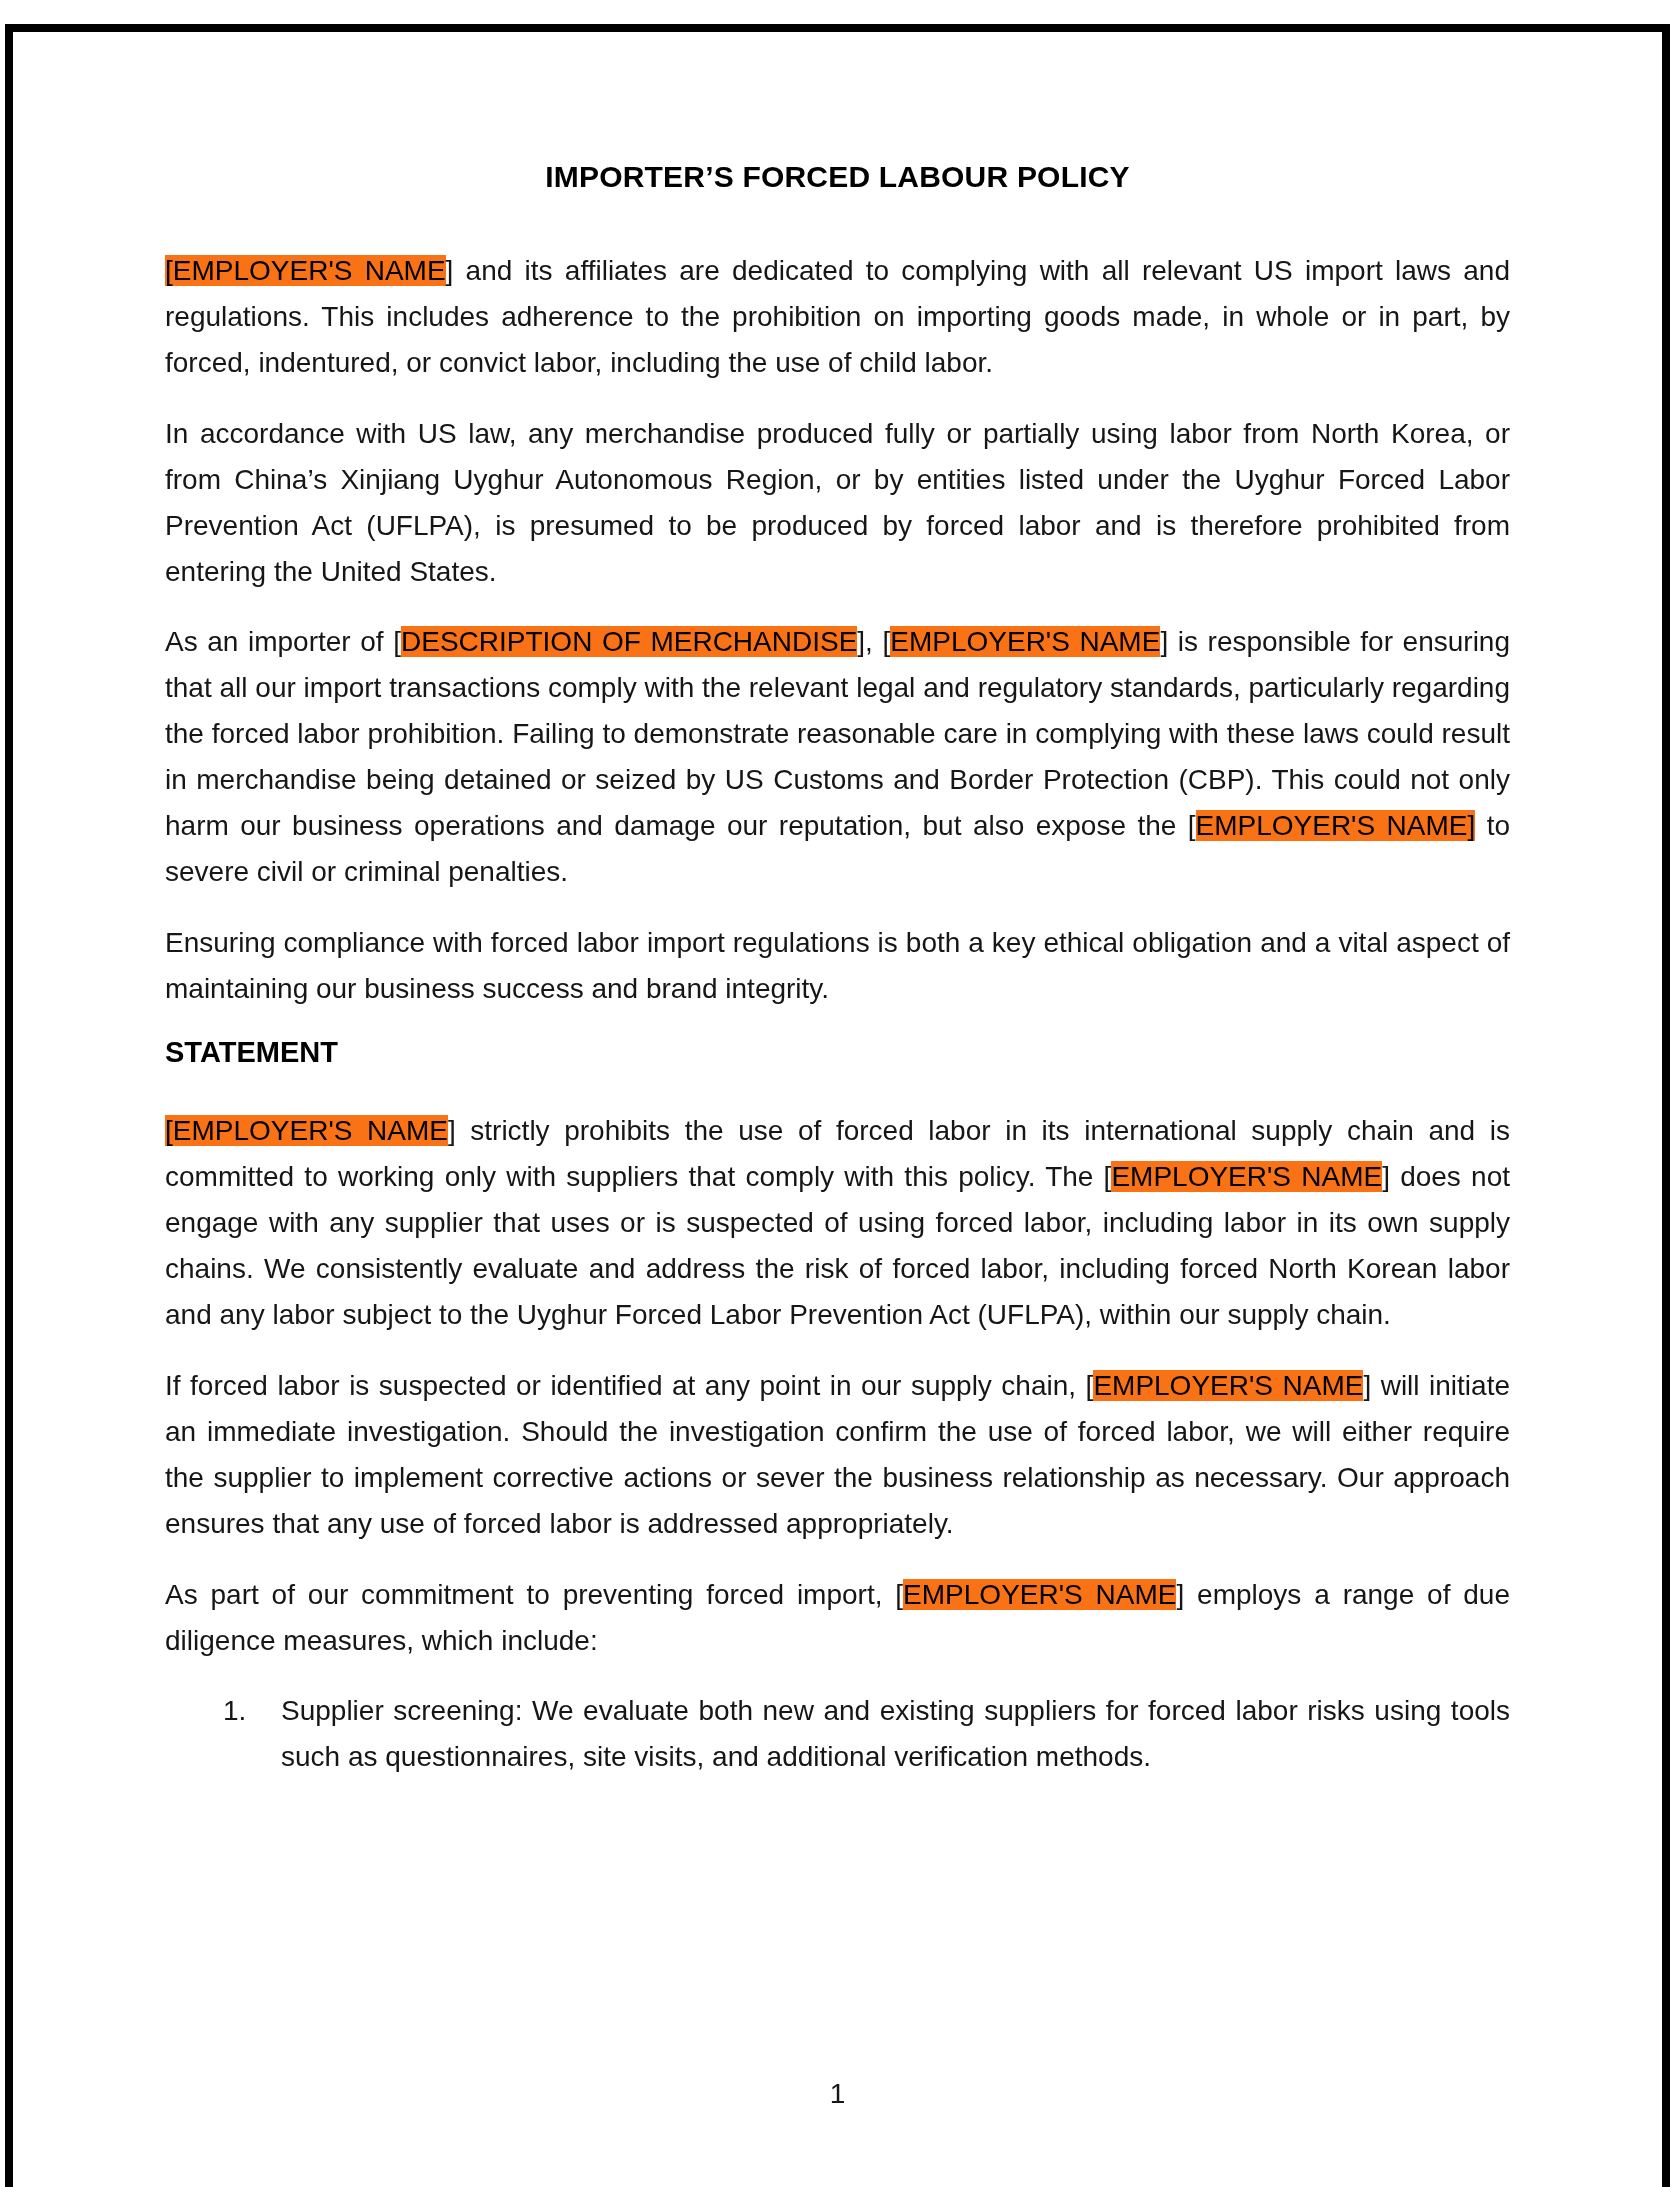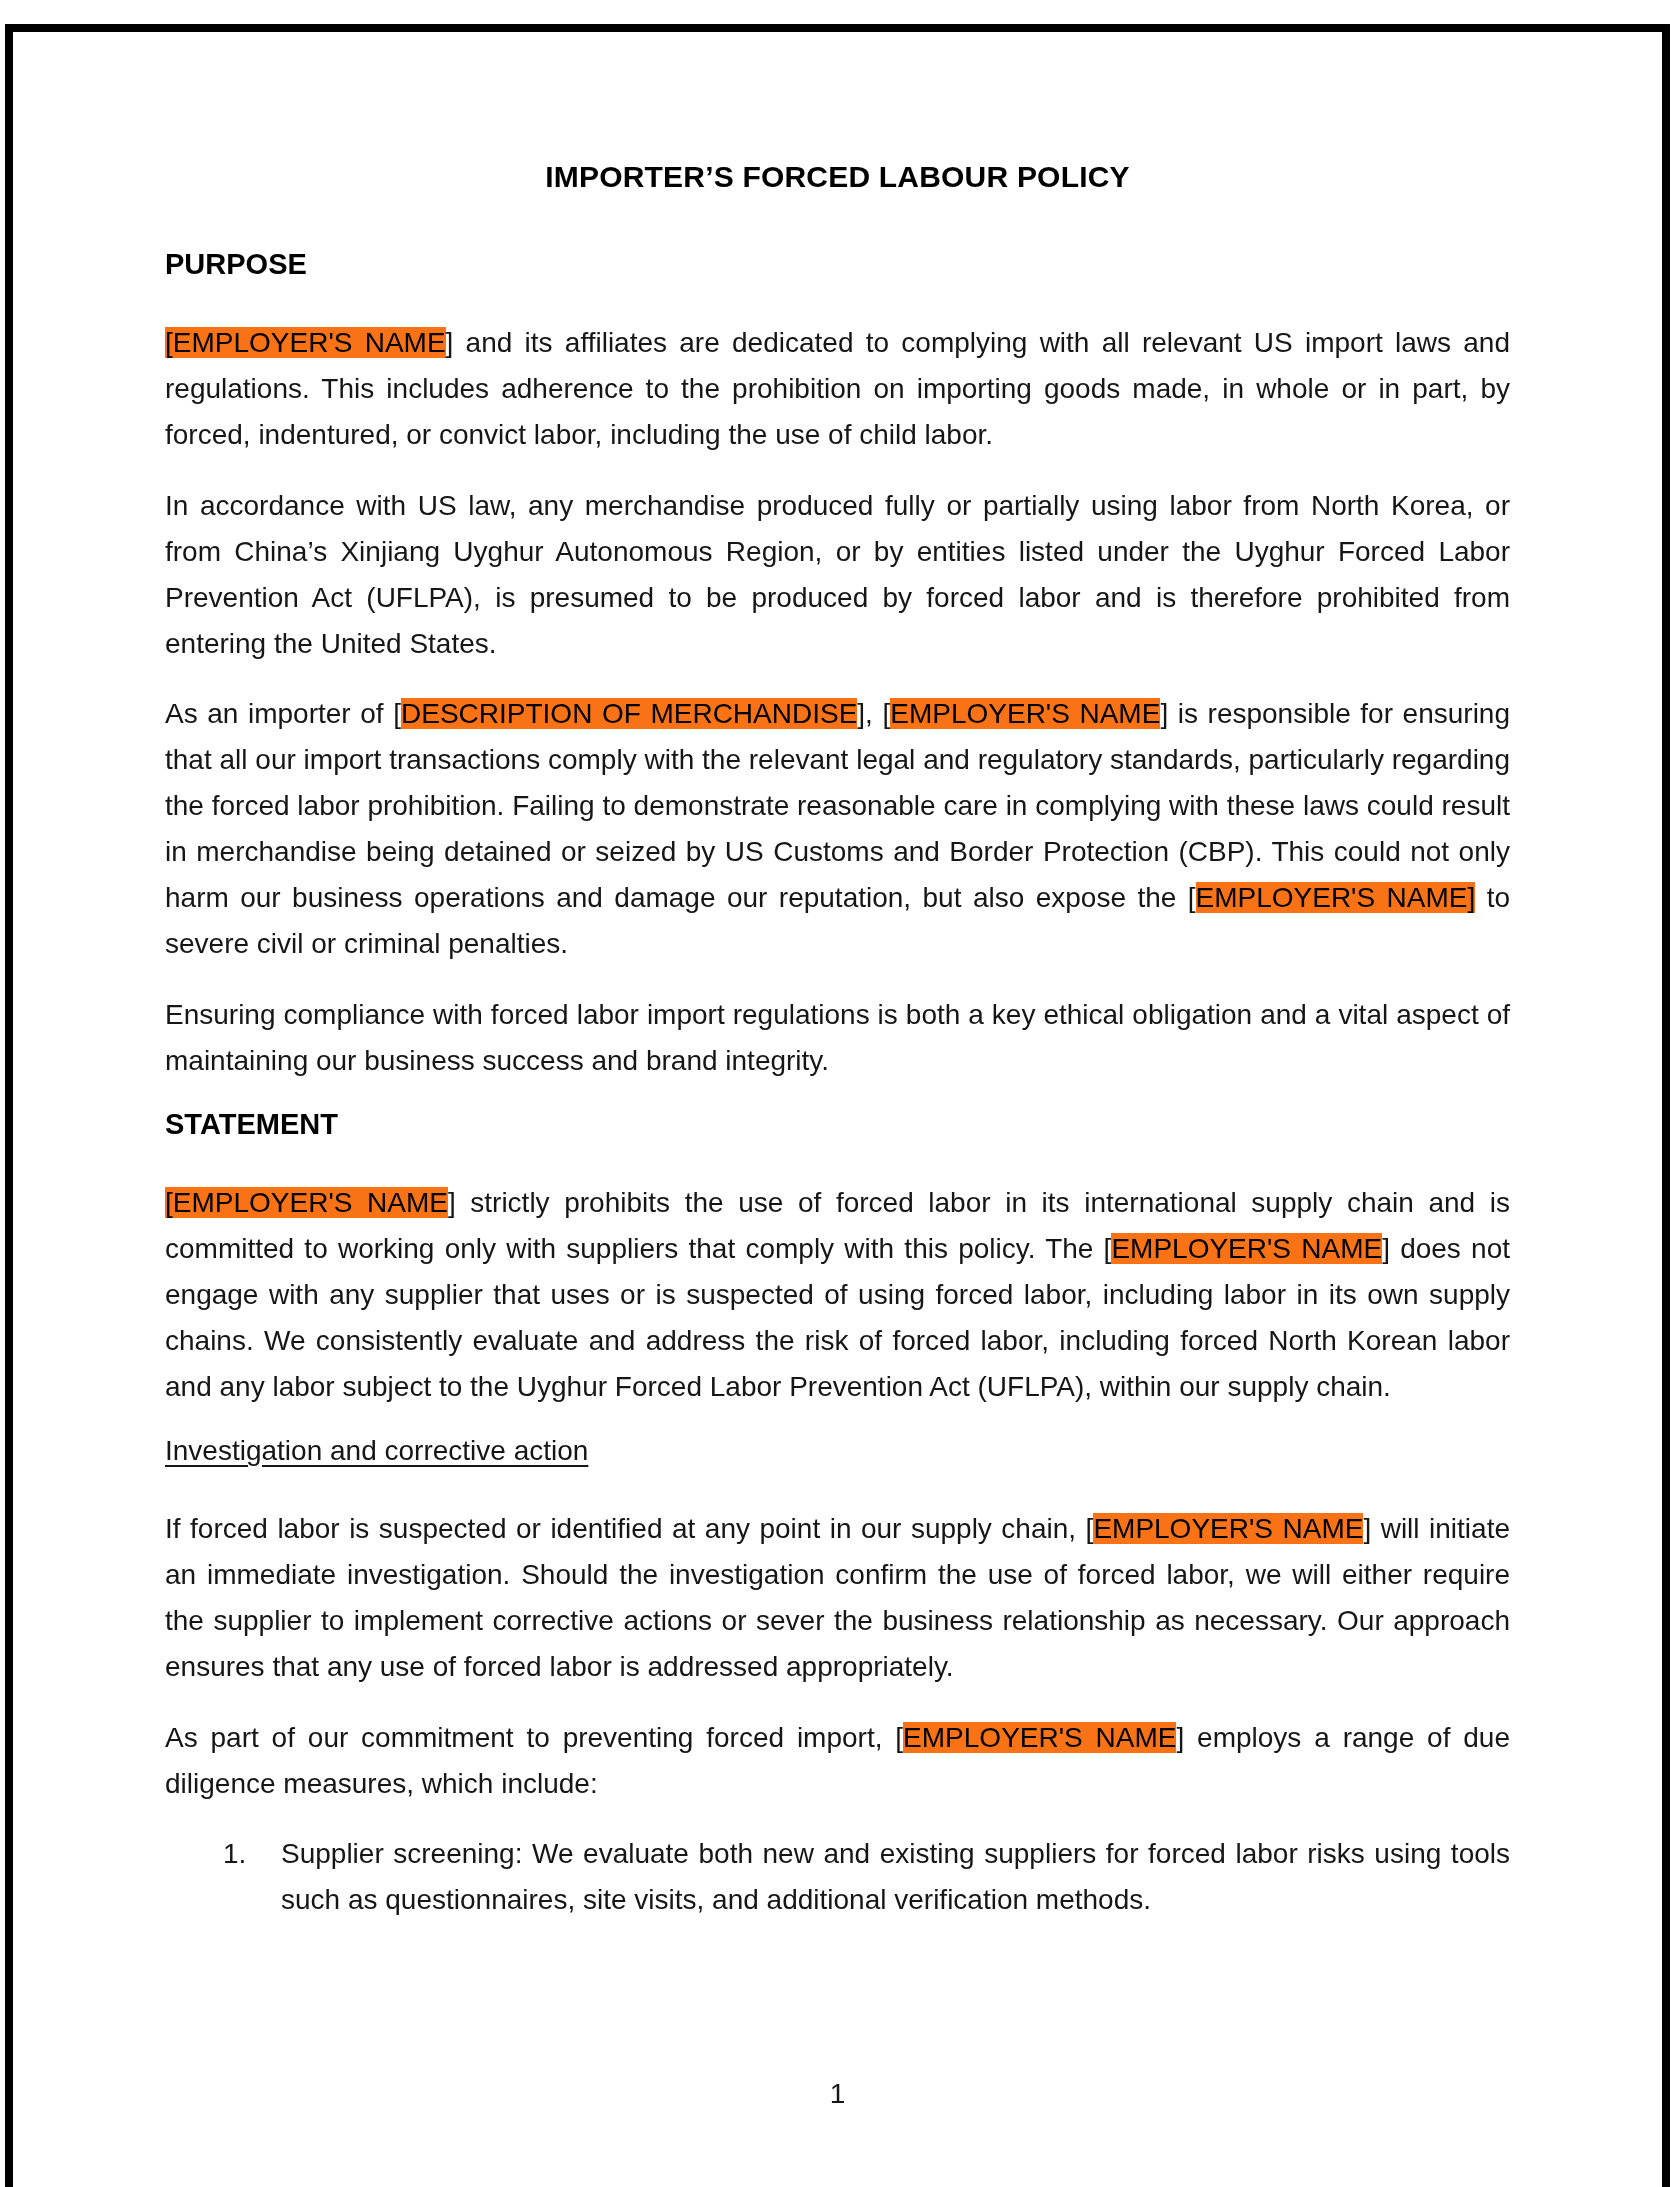--- a/index.html
+++ b/index.html
@@ -88,36 +88,34 @@
 </style>
 </head>
 <body>
 
 <div class="page">
   <div class="frame"></div>
   <div class="content">
 
     <h1 class="doc-title">IMPORTER’S FORCED LABOUR POLICY</h1>
 
-    <h2 class="sec-heading">PURPOSE</h2>
 
     <p class="body-par"><span class="hl">[EMPLOYER'S NAME</span><span>] and its affiliates are dedicated to complying with all relevant US import laws and regulations. This includes adherence to the prohibition on importing goods made, in whole or in part, by forced, indentured, or convict labor, including the use of child labor.</span></p>
 
     <p class="body-par"><span>In accordance with US law, any merchandise produced fully or partially using labor from North Korea, or from China’s Xinjiang Uyghur Autonomous Region, or by entities listed under the Uyghur Forced Labor Prevention Act (UFLPA), is presumed to be produced by forced labor and is therefore prohibited from entering the United States.</span></p>
 
     <p class="body-par"><span>As an importer of [</span><span class="hl">DESCRIPTION OF MERCHANDISE</span><span>], [</span><span class="hl">EMPLOYER'S NAME</span><span>] is responsible for ensuring that all our import transactions comply with the relevant legal and regulatory standards, particularly regarding the forced labor prohibition. Failing to demonstrate reasonable care in complying with these laws could result in merchandise being detained or seized by US Customs and Border Protection (CBP). This could not only harm our business operations and damage our reputation, but also expose the [</span><span class="hl">EMPLOYER'S NAME]</span><span> to severe civil or criminal penalties.</span></p>
 
     <p class="body-par"><span>Ensuring compliance with forced labor import regulations is both a key ethical obligation and a vital aspect of maintaining our business success and brand integrity.</span></p>
 
 
     <h2 class="sec-heading">STATEMENT</h2>
 
     <p class="body-par"><span class="hl">[EMPLOYER'S NAME</span><span>] strictly prohibits the use of forced labor in its international supply chain and is committed to working only with suppliers that comply with this policy. The [</span><span class="hl">EMPLOYER'S NAME</span><span>] does not engage with any supplier that uses or is suspected of using forced labor, including labor in its own supply chains. We consistently evaluate and address the risk of forced labor, including forced North Korean labor and any labor subject to the Uyghur Forced Labor Prevention Act (UFLPA), within our supply chain.</span></p>
 
-    <h3 class="sub-heading">Investigation and corrective action</h3>
 
     <p class="body-par"><span>If forced labor is suspected or identified at any point in our supply chain, [</span><span class="hl">EMPLOYER'S NAME</span><span>] will initiate an immediate investigation. Should the investigation confirm the use of forced labor, we will either require the supplier to implement corrective actions or sever the business relationship as necessary. Our approach ensures that any use of forced labor is addressed appropriately.</span></p>
 
 
     <p class="body-par"><span>As part of our commitment to preventing forced import, [</span><span class="hl">EMPLOYER'S NAME</span><span>] employs a range of due diligence measures, which include:</span></p>
 
     <div class="doc-list">
       <div class="doc-list-item">
         <span class="li-marker">1.</span>
         <span class="li-text"><span>Supplier screening: We evaluate both new and existing suppliers for forced labor risks using tools such as questionnaires, site visits, and additional verification methods.</span></span>

